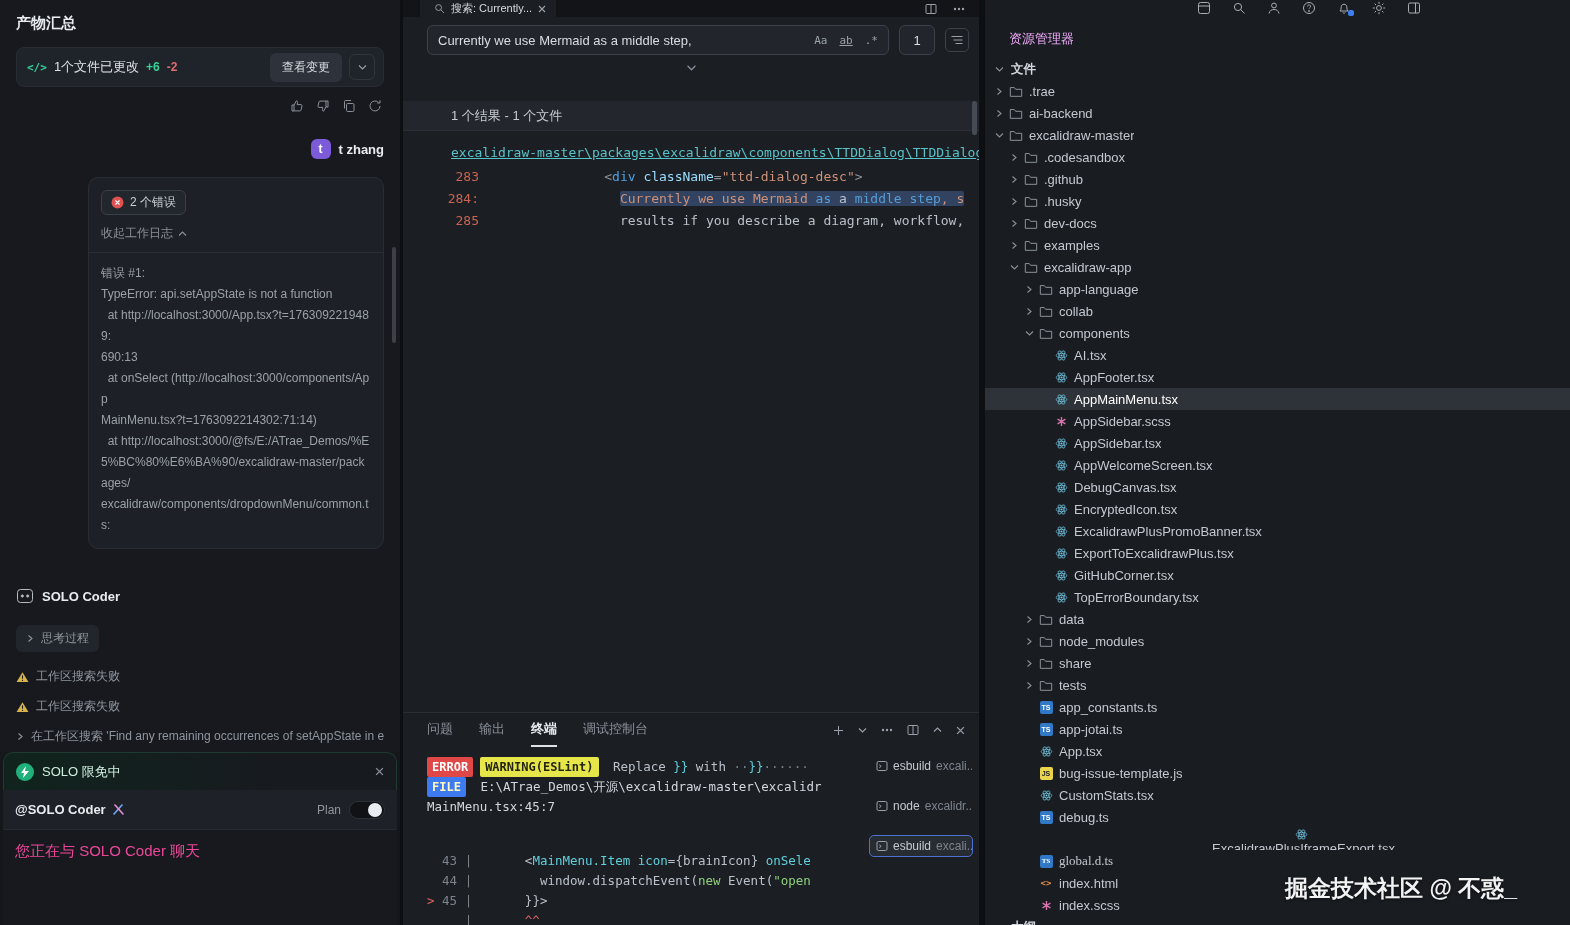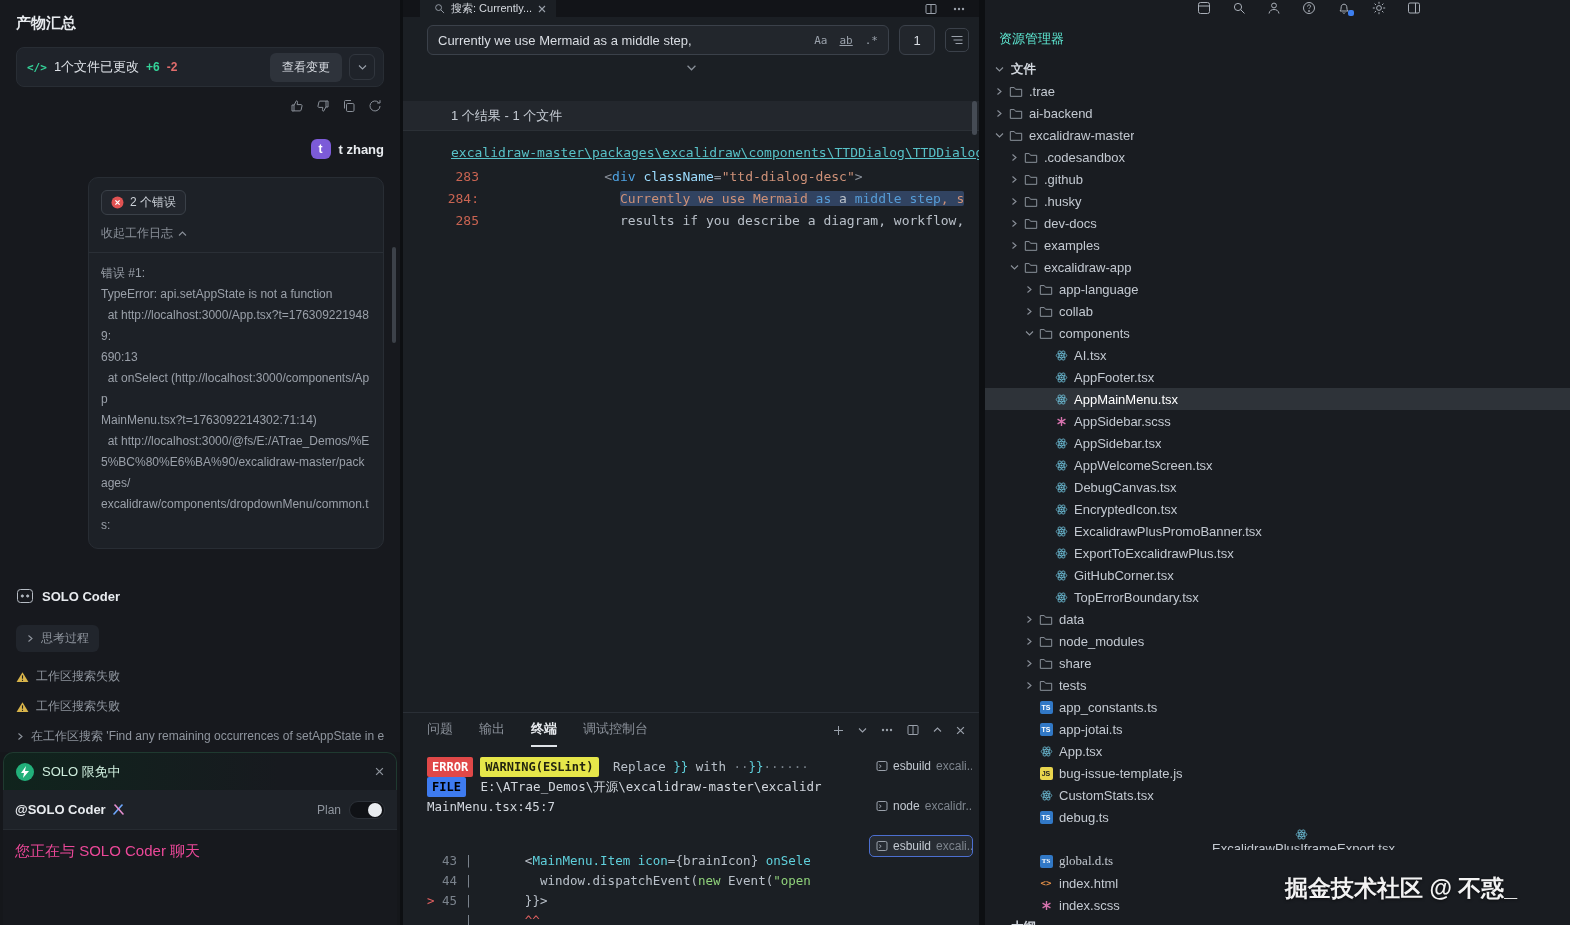--- a/index.html
+++ b/index.html
@@ -96,30 +96,30 @@
   .bp-tab.active{color:#e8ebef;font-weight:bold;border-bottom-color:#dfe3e8;}
   .bp-actions{margin-left:auto;display:flex;gap:14px;color:#9aa1ab;align-items:center;}
   .bp-actions span{cursor:pointer;display:flex;}
   .bp-body{display:flex;height:178px;}
   .terminal{flex:1;padding:10px 0 0 24px;font-size:12.5px;line-height:20px;color:#d2d7de;overflow:hidden;}
   .t-line{white-space:pre;display:flex;align-items:center;}
   .t-line.blockline{display:block;}
   .tb{font-weight:bold;padding:0 5px;border-radius:2px;margin-right:7px;font-size:12px;flex:none;}
   .tb-error{background:#e04848;color:#fff;}
   .tb-warn{background:#e6e64a;color:#23250f;}
-  .tb-file{background:#3e7bf0;color:#000000;}
+  .tb-file{background:#3e7bf0;color:#fef9c3;}
   .t-code{margin-top:34px;}
   .task-list{width:110px;padding:8px 6px 16px 0;display:flex;flex-direction:column;gap:18px;}
   .task-item{display:flex;align-items:center;gap:5px;height:22px;padding:0 6px;border:1px solid transparent;border-radius:5px;font-size:12px;color:#c3c9d1;cursor:pointer;white-space:nowrap;overflow:hidden;}
   .task-item.selected{background:#272c33;border-color:#4c6fd0;}
   .task-item .t-detail{color:#7d848d;}
   .task-item .ti-ico{flex:none;display:flex;}
 
   
-  .exp-title{color:#5eead4;font-size:13px;padding:4px 0 10px 14px;}
+  .exp-title{color:#f0abfc;font-size:13px;padding:4px 0 10px 24px;}
   .sec-header{display:flex;align-items:center;gap:4px;height:22px;padding-left:6px;font-weight:bold;font-size:12.5px;color:#d3d8df;cursor:pointer;}
   .tree-row{height:22px;display:flex;align-items:center;font-size:13px;color:#c3c9d1;cursor:pointer;white-space:nowrap;}
   .tree-row.selected{background:#2e3339;color:#ffffff;}
   .twisty{width:16px;flex:none;display:flex;justify-content:center;color:#8a9099;}
   .ficon{width:18px;flex:none;display:flex;justify-content:center;margin-right:4px;}
   .badge-ts{width:13px;height:13px;background:#3178c6;color:#fff;border-radius:2px;font-size:7px;font-weight:bold;display:flex;align-items:center;justify-content:center;}
   .badge-js{width:13px;height:13px;background:#e8d44d;color:#222;border-radius:2px;font-size:7px;font-weight:bold;display:flex;align-items:center;justify-content:center;}
   .html-ico{color:#e8934a;font-family:"DejaVu Sans Mono",monospace;font-size:9px;font-weight:bold;}
   .tree-label{overflow:hidden;text-overflow:ellipsis;}
 

